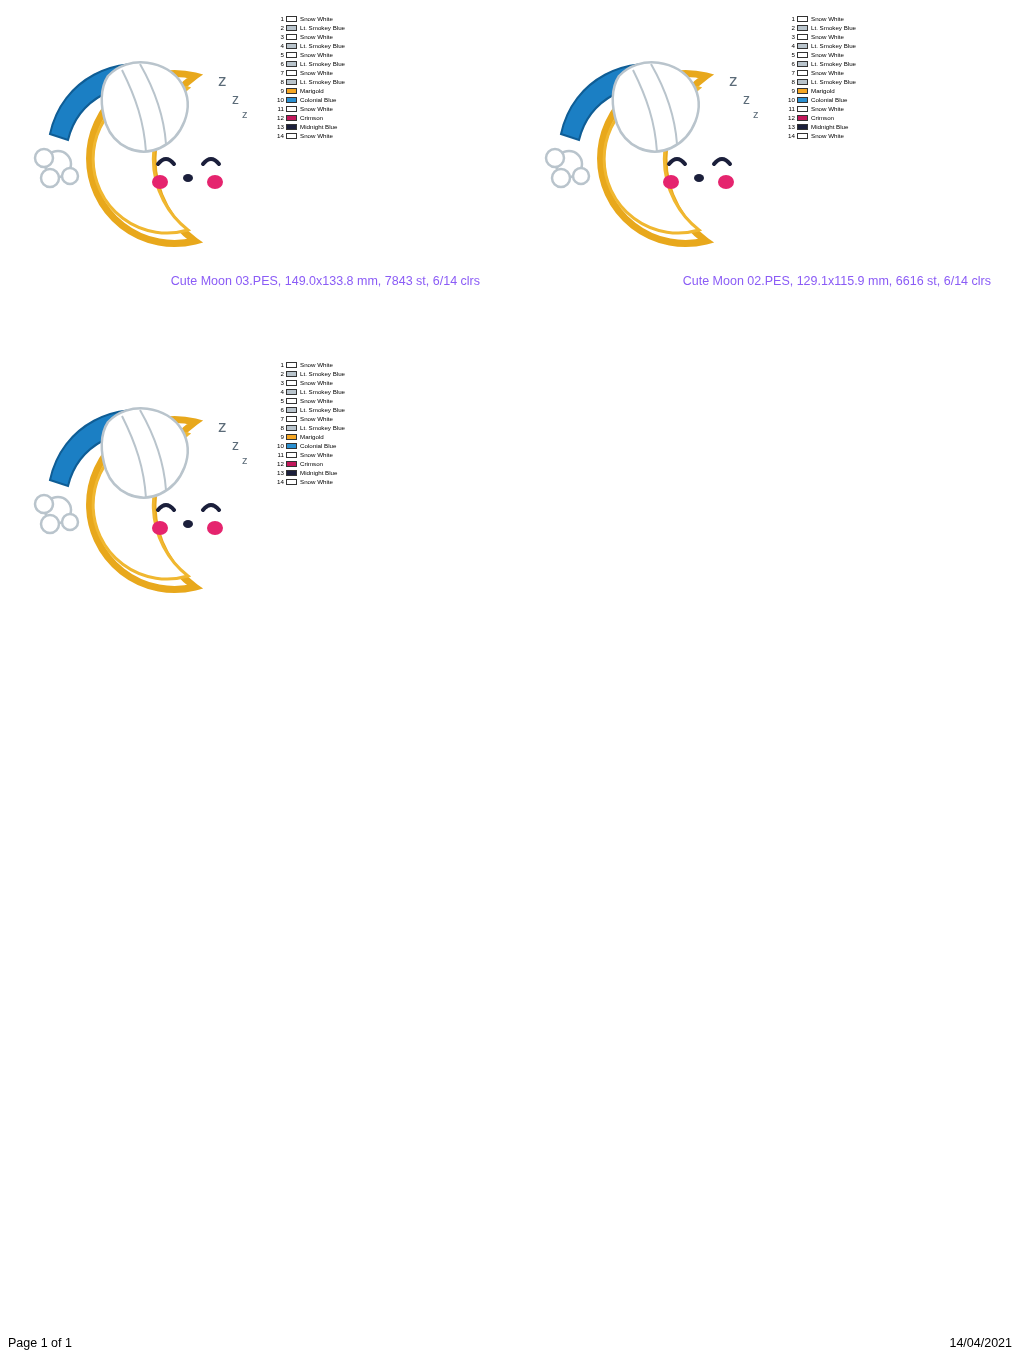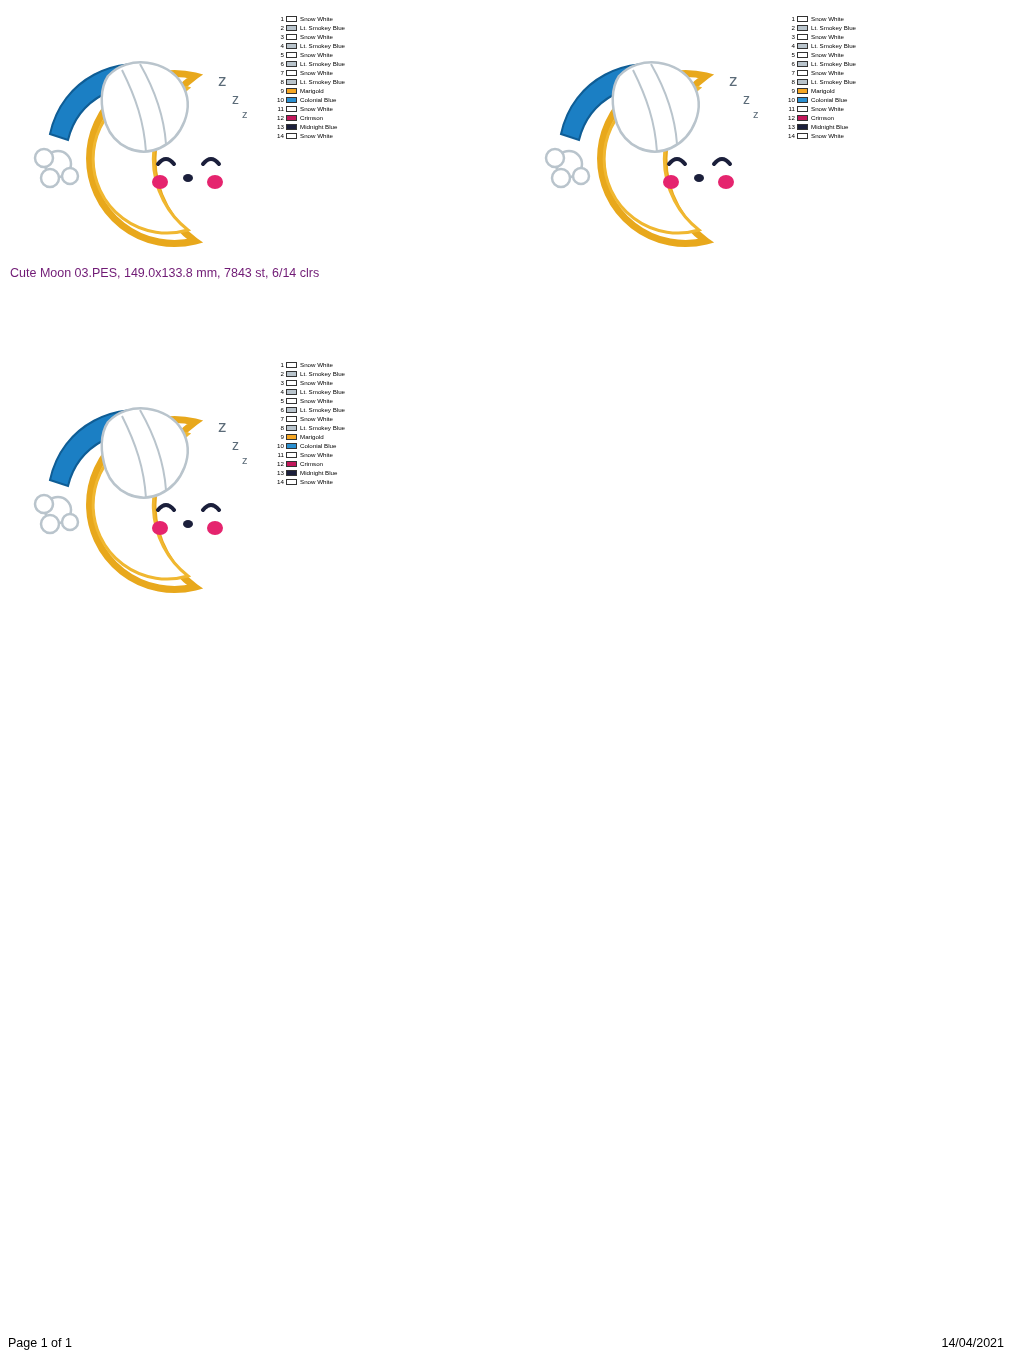--- a/index.html
+++ b/index.html
@@ -60,24 +60,24 @@
     box-sizing: border-box;
     margin-right: 3px;
     flex: 0 0 auto;
   }
   .legend-name {
     font-size: 6.2px;
     color: #000;
   }
   .design-caption {
     font-size: 12.5px;
-    color: #701a75;
-    text-align: left;
+    color: #8b5cf6;
+    text-align: right;
     width: 100%;
-    margin-top: 10px;
+    margin-top: 18px;
   }
 
   
   .footer {
     position: absolute;
     left: 0;
     right: 0;
     bottom: 18px;
     height: 16px;
     font-size: 12.5px;
@@ -90,21 +90,21 @@
   }
   .footer-center {
     position: absolute;
     left: 0;
     right: 0;
     top: 0;
     text-align: center;
   }
   .footer-right {
     position: absolute;
-    right: 20px;
+    right: 12px;
     top: 0;
   }
 
   svg { display: block; }
 </style>
 </head>
 <body>
 
 <div class="page">
 
@@ -307,20 +307,21 @@
             <span class="legend-swatch" style="background:#1b1f3b"></span>
             <span class="legend-name">Midnight Blue</span>
           </div>
         <div class="legend-row">
             <span class="legend-num">14</span>
             <span class="legend-swatch" style="background:#ffffff"></span>
             <span class="legend-name">Snow White</span>
           </div>
       </div>
     </div>
+    <div class="design-caption">Cute Moon 02.PES, 129.1x115.9 mm, 6616 st, 6/14 clrs</div>
   </div>
 
   <div class="design" style="left:10px; top:352px;">
     <div class="design-art">
       <svg viewBox="0 0 300 250" width="300" height="250">
         <text x="208" y="80" font-family="Liberation Sans, sans-serif" font-size="17" fill="#5b6b78">z</text>
         <text x="222" y="98" font-family="Liberation Sans, sans-serif" font-size="14" fill="#5b6b78">z</text>
         <text x="232" y="112" font-family="Liberation Sans, sans-serif" font-size="11" fill="#5b6b78">z</text>
         <path d="M185 70 A85 85 0 1 0 185 235 A102 102 0 0 1 185 70 Z" fill="#ffffff" stroke="#e8a81c" stroke-width="7"></path>
         <path d="M178 82 A74 74 0 1 0 178 224 A90 90 0 0 1 178 82 Z" fill="#ffffff" stroke="#f0b730" stroke-width="3"></path>

